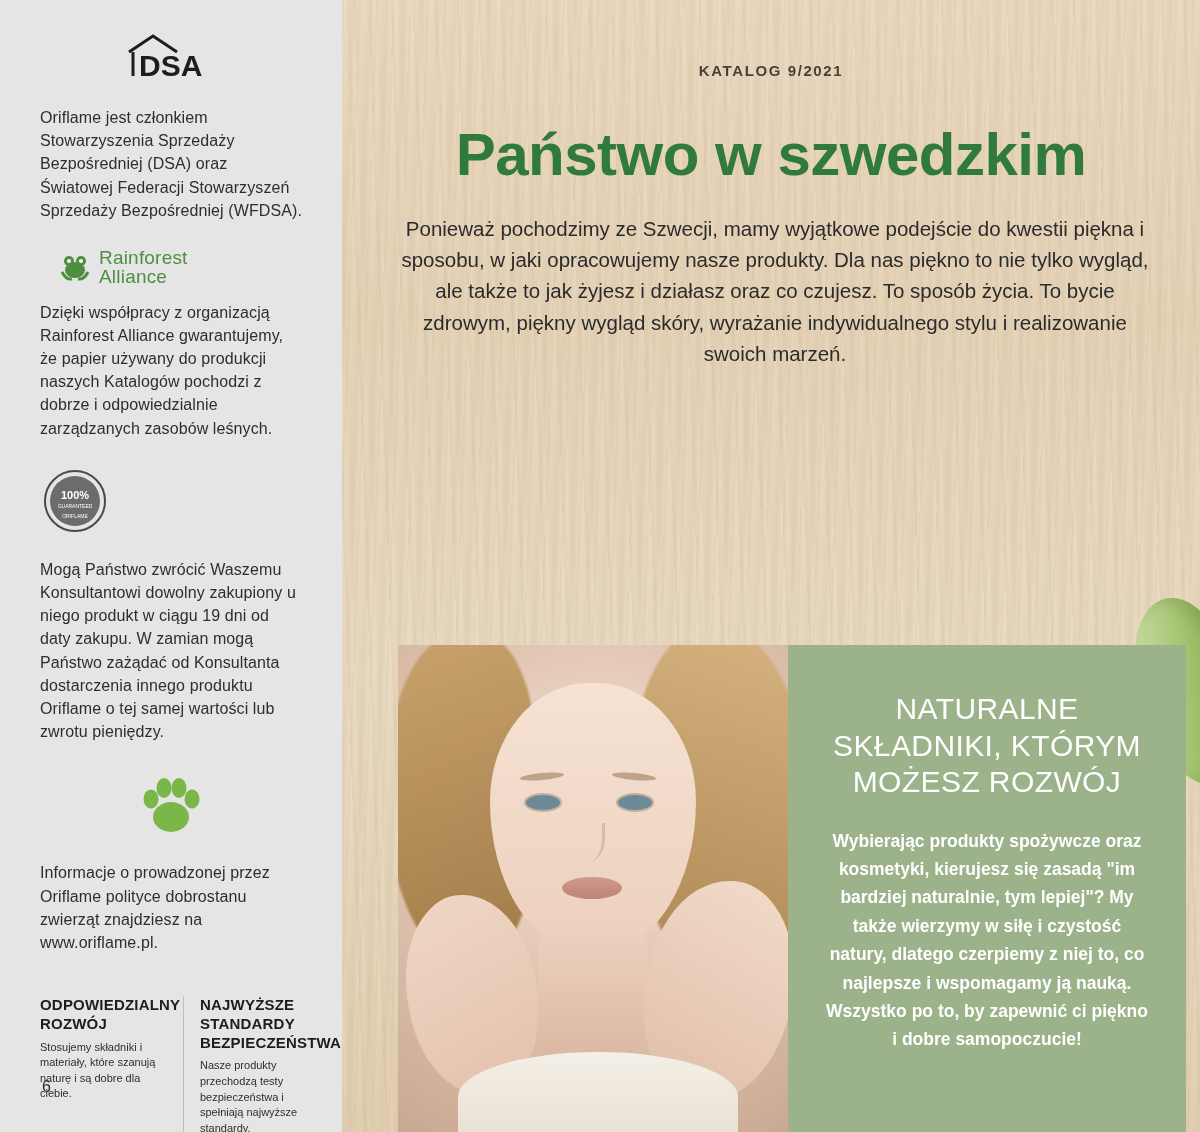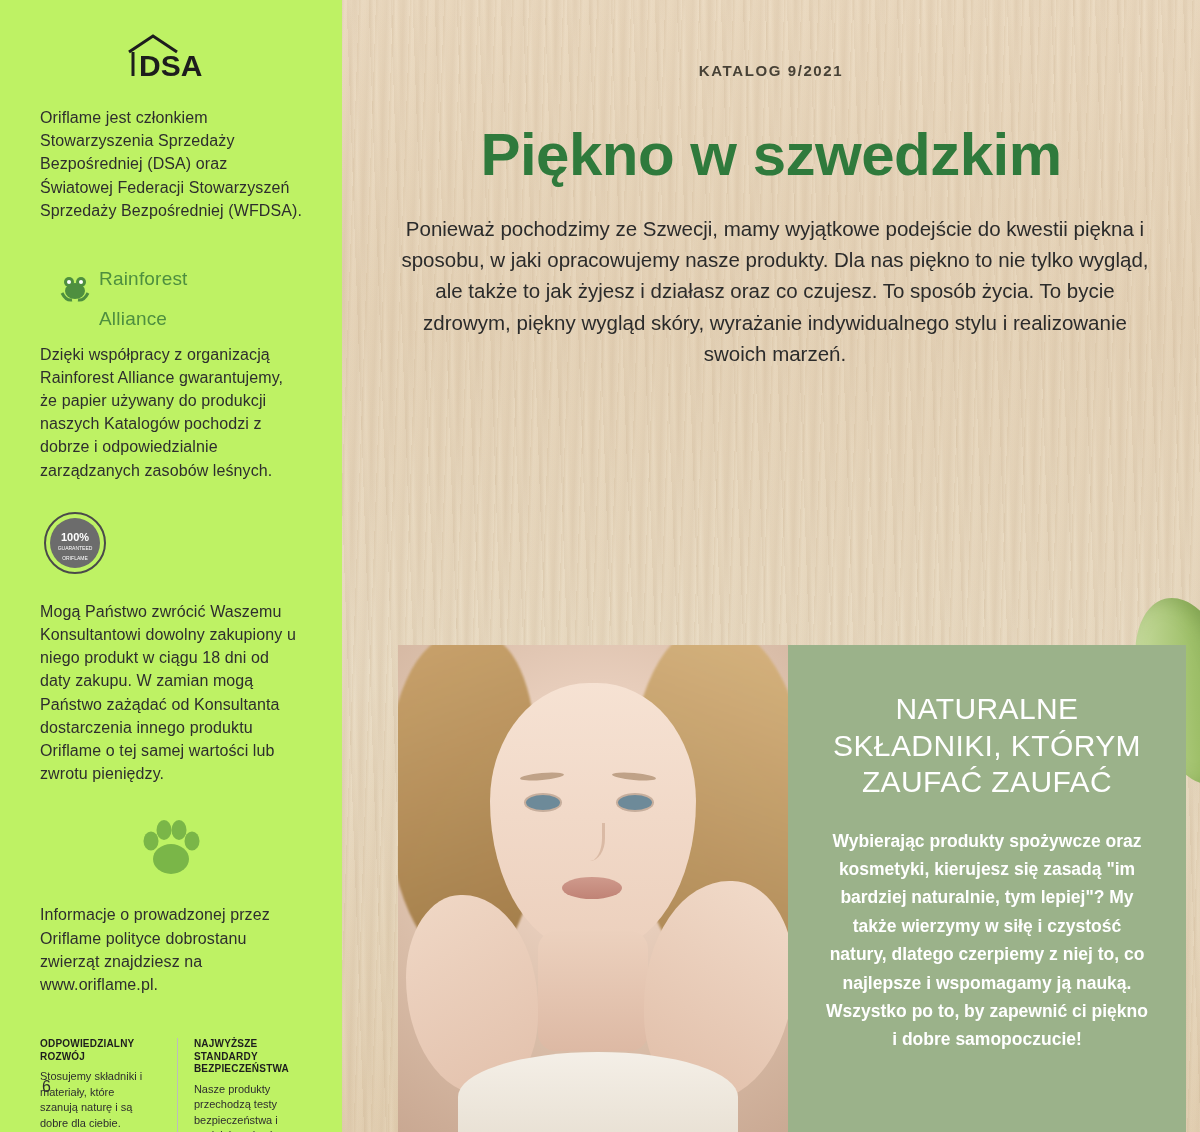--- a/index.html
+++ b/index.html
@@ -12,21 +12,21 @@
   }
   .page{
     position:absolute;inset:0;
     display:flex;
   }
 
   
   .left-col{
     width:342px;
     height:100%;
-    background:#bef264;
+    background:#e5e5e5;
     position:relative;
     box-sizing:border-box;
     padding:20px 40px 0 40px;
   }
   .dsa-logo{
     width:100%;
     display:flex;
     justify-content:center;
     margin-top:12px;margin-bottom:22px;
   }
@@ -40,21 +40,20 @@
   .rainforest{
     display:flex;align-items:center;gap:7px;
     margin:26px 0 14px 18px;
   }
   .rf-text{
     font-size:19px;
     line-height:1.02;
     color:#4e8f3f;
     font-weight:400;
     letter-spacing:.2px;
-    margin-top:21px;
   }
   .badge-row{
     display:flex;justify-content:flex-start;
     margin:26px 0 22px 0;
   }
   .paw-row{
     display:flex;justify-content:center;
     margin:30px 0 26px 0;
   }
   .divider-block{
@@ -62,21 +61,21 @@
     display:flex;
     gap:0;
   }
   .col-half{
     width:50%;
     box-sizing:border-box;
   }
   .col-half.left{padding-right:14px;}
   .col-half.right{padding-left:16px;border-left:1px solid #bdbdbd;margin-left:12px;}
   .col-head{
-    font-size:10px;
+    font-size:15px;
     font-weight:700;
     line-height:1.25;
     color:#1d1d1d;
     letter-spacing:.2px;
     margin-bottom:6px;
     text-transform:uppercase;
   }
   .col-body{
     font-size:11px;
     line-height:1.42;
@@ -261,21 +260,21 @@
     <div class="badge-row">
       <svg width="70" height="70" viewBox="0 0 70 70" aria-hidden="true">
         <circle cx="35" cy="35" r="30" fill="none" stroke="#4a4a4a" stroke-width="2"></circle>
         <circle cx="35" cy="35" r="25" fill="#6c6c6c"></circle>
         <text x="35" y="33" text-anchor="middle" font-family="Liberation Sans, sans-serif" font-size="11" font-weight="700" fill="#ffffff">100%</text>
         <text x="35" y="42" text-anchor="middle" font-family="Liberation Sans, sans-serif" font-size="5" fill="#ffffff">GUARANTEED</text>
         <text x="35" y="52" text-anchor="middle" font-family="Liberation Sans, sans-serif" font-size="5" fill="#ffffff">ORIFLAME</text>
       </svg>
     </div>
 
-    <div class="small-text">Mogą Państwo zwrócić Waszemu Konsultantowi dowolny zakupiony u niego produkt w ciągu 18 dni od daty zakupu. W zamian mogą Państwo zażądać od Konsultanta dostarczenia innego produktu Oriflame o tej samej wartości lub zwrotu pieniędzy.</div>
+    <div class="small-text">Mogą Państwo zwrócić Waszemu Konsultantowi dowolny zakupiony u niego produkt w ciągu 19 dni od daty zakupu. W zamian mogą Państwo zażądać od Konsultanta dostarczenia innego produktu Oriflame o tej samej wartości lub zwrotu pieniędzy.</div>
 
     <div class="paw-row">
       <svg width="66" height="62" viewBox="0 0 66 62" aria-hidden="true">
         <ellipse cx="33" cy="44" rx="18" ry="15" fill="#7ab648"></ellipse>
         <ellipse cx="13" cy="26" rx="7.5" ry="9.5" fill="#7ab648"></ellipse>
         <ellipse cx="26" cy="15" rx="7.5" ry="10" fill="#7ab648"></ellipse>
         <ellipse cx="41" cy="15" rx="7.5" ry="10" fill="#7ab648"></ellipse>
         <ellipse cx="54" cy="26" rx="7.5" ry="9.5" fill="#7ab648"></ellipse>
       </svg>
     </div>
@@ -348,21 +347,21 @@
     </div>
 
     <div class="page-num">6</div>
   </div>
 
   <div class="right-col">
 
     <div class="kat">KATALOG 9/2021</div>
 
     <div class="headline">
-      <div>Piękno w szwedzkim</div>
+      <div>Państwo w szwedzkim</div>
     </div>
 
     <div class="lede">Ponieważ pochodzimy ze Szwecji, mamy wyjątkowe podejście do kwestii piękna i sposobu, w jaki opracowujemy nasze produkty. Dla nas piękno to nie tylko wygląd, ale także to jak żyjesz i działasz oraz co czujesz. To sposób życia. To bycie zdrowym, piękny wygląd skóry, wyrażanie indywidualnego stylu i realizowanie swoich marzeń.</div>
 
     <div class="cucumber"></div>
 
     <div class="photo-area">
       <div class="photo">
         <div class="ph-hairL"></div>
         <div class="ph-hairR"></div>
@@ -373,19 +372,19 @@
         <div class="ph-eyeR"></div>
         <div class="ph-nose"></div>
         <div class="ph-lip"></div>
         <div class="ph-neck"></div>
         <div class="ph-handL"></div>
         <div class="ph-handR"></div>
         <div class="ph-shoulder"></div>
       </div>
 
       <div class="green-panel">
-        <div class="gp-title">NATURALNE SKŁADNIKI, KTÓRYM ZAUFAĆ ZAUFAĆ</div>
+        <div class="gp-title">NATURALNE SKŁADNIKI, KTÓRYM MOŻESZ ROZWÓJ</div>
         <div class="gp-body">Wybierając produkty spożywcze oraz kosmetyki, kierujesz się zasadą "im bardziej naturalnie, tym lepiej"? My także wierzymy w siłę i czystość natury, dlatego czerpiemy z niej to, co najlepsze i wspomagamy ją nauką. Wszystko po to, by zapewnić ci piękno i dobre samopoczucie!</div>
       </div>
     </div>
 
   </div>
 </div>
 
 </body></html>

